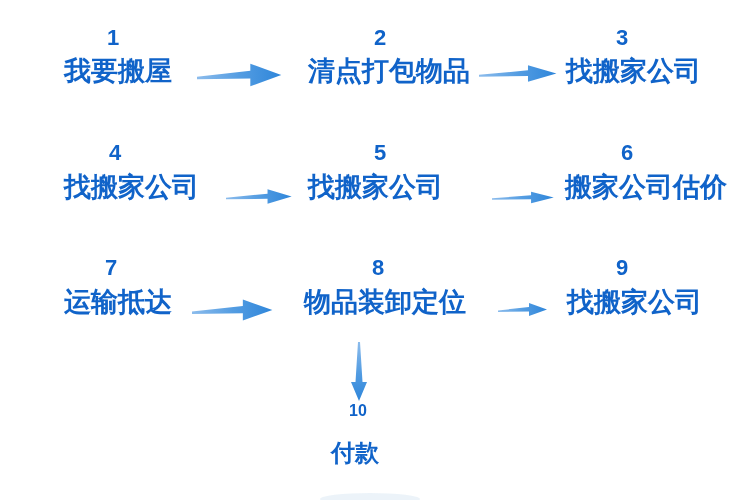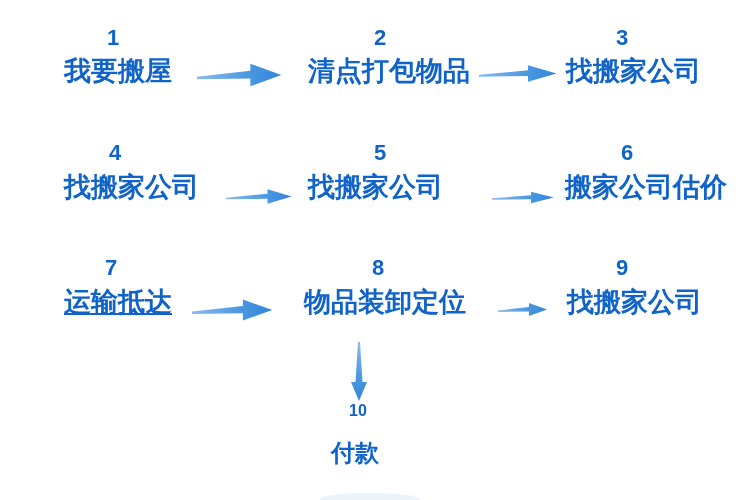--- a/index.html
+++ b/index.html
@@ -112,21 +112,21 @@
   <div class="connector" style="left:492px; top:191px; width:63px; height:13px;">
     <svg viewBox="0 0 100 30" preserveAspectRatio="none">
       <polygon points="0,17 62,10 62,2 98,15 62,28 62,19 0,20" fill="url(#agrad-h)"></polygon>
     </svg>
   </div>
 
   <div class="step-number" style="left:597px; top:142px;">6</div>
   <div class="step-label" style="left:565px; top:174px;">搬家公司估价</div>
 
   <div class="step-number" style="left:81px;  top:257px;">7</div>
-  <div class="step-label" style="left:64px;  top:289px;text-decoration:underline;">运输抵达</div>
+  <div class="step-label" style="left:64px;  top:289px;">运输抵达</div>
 
   <div class="connector" style="left:192px; top:298px; width:82px; height:24px;">
     <svg viewBox="0 0 100 30" preserveAspectRatio="none">
       <polygon points="0,17 62,10 62,2 98,15 62,28 62,19 0,20" fill="url(#agrad-h)"></polygon>
     </svg>
   </div>
 
   <div class="step-number" style="left:348px; top:257px;">8</div>
   <div class="step-label" style="left:304px; top:289px;text-align:right;">物品装卸定位</div>
 

